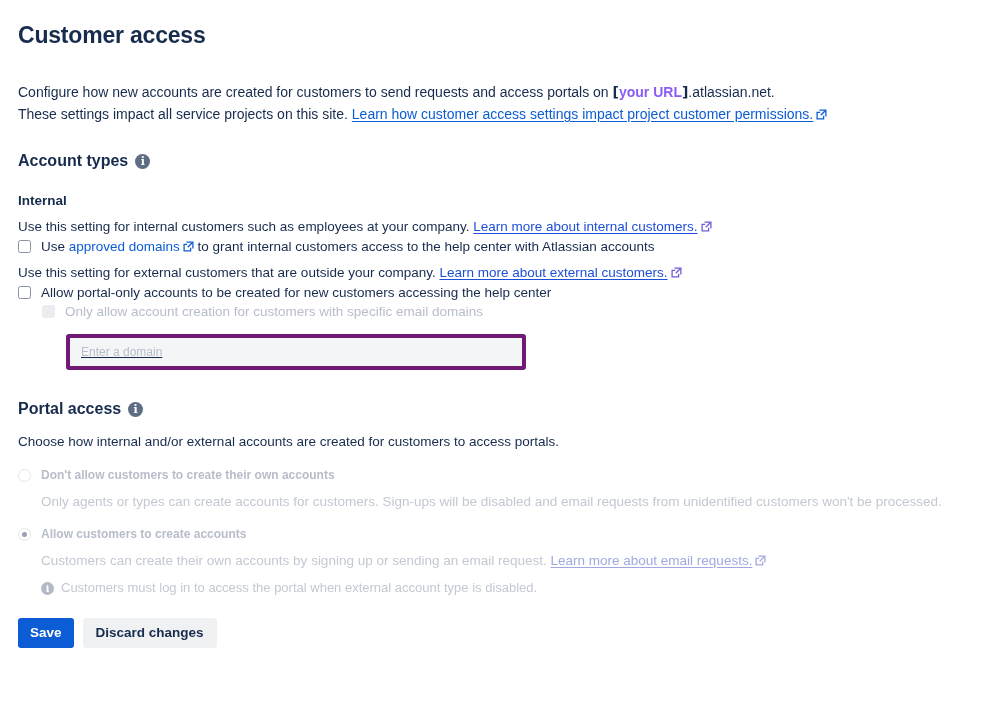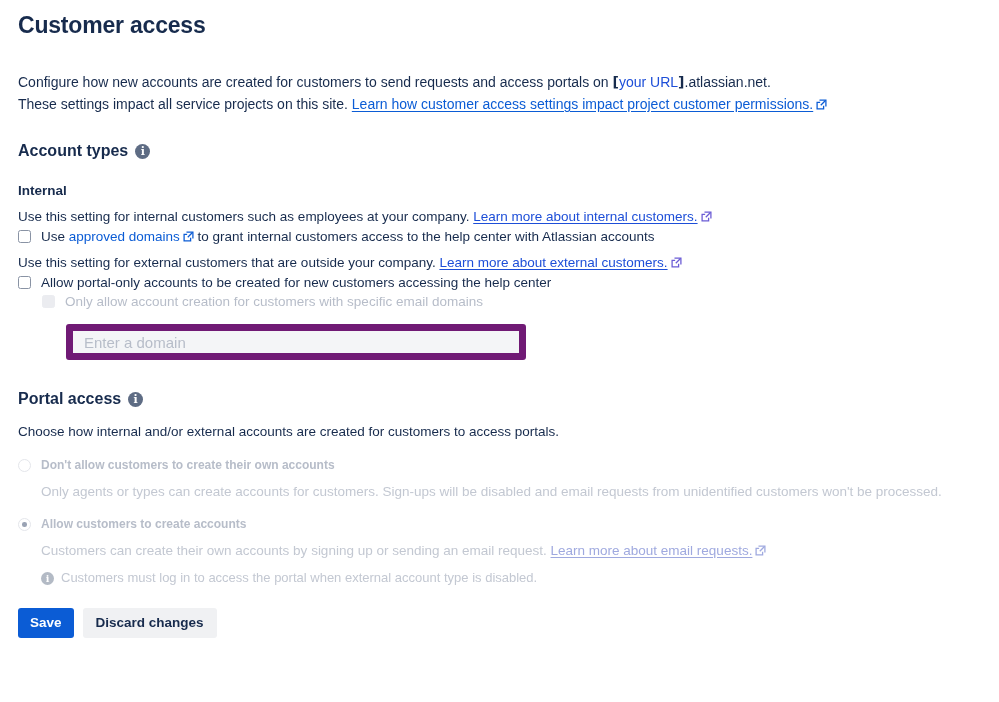--- a/index.html
+++ b/index.html
@@ -13,21 +13,21 @@
     font-family: "Liberation Sans", sans-serif;
     color: #172B4D;
     -webkit-font-smoothing: antialiased;
   }
   .page {
     position: relative;
     width: 999px;
     height: 702px;
     overflow: hidden;
     box-sizing: border-box;
-    padding: 0 18px;
+    padding: 10px 18px;
   }
 
   
   .page-title {
     font-size: 23px;
     font-weight: 600;
     letter-spacing: -0.2px;
     color: #172B4D;
     margin: 0;
     padding-top: 11px;
@@ -36,22 +36,22 @@
 
   
   .intro {
     margin-top: 32px;
     font-size: 14px;
     line-height: 22px;
     color: #172B4D;
   }
   .intro-line { display: block; white-space: nowrap; }
   .url-token {
-    color: #1d4ed8;
-    font-weight: 400;
+    color: #8b5cf6;
+    font-weight: 700;
   }
   .url-bracket {
     color: #172B4D;
     font-weight: 700;
     font-family: "DejaVu Sans", sans-serif;
   }
 
   
   a.link-blue {
     color: #0B5CD5;
@@ -161,28 +161,29 @@
 
   .nested { margin-left: 24px; }
 
   
   .domain-input {
     margin-top: 13px;
     margin-left: 48px;
     width: 460px;
     height: 36px;
     background: #F4F5F7;
-    border: 7px solid #701a75;
+    border: 4px solid #701a75;
     border-radius: 3px;
     box-sizing: border-box;
     font-family: "Liberation Sans", sans-serif;
-    font-size: 15px;
+    font-size: 12px;
     color: #172B4D;
     padding: 0 11px;
     outline: none;
+    text-decoration: underline;
   }
   .domain-input::placeholder { color: #B7BDC9; }
 
   
   .radio-row {
     display: flex;
     align-items: flex-start;
     gap: 10px;
     margin-top: 14px;
   }

